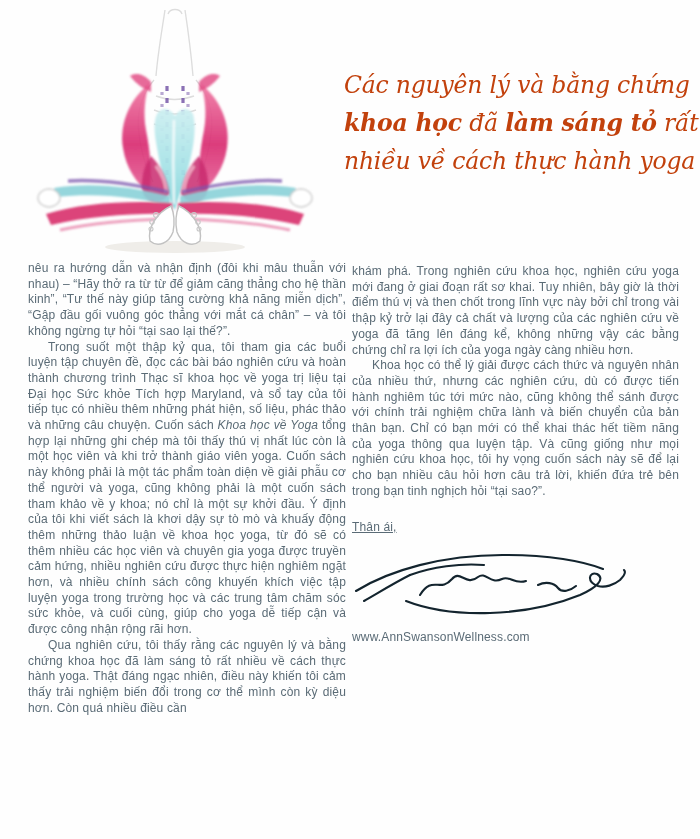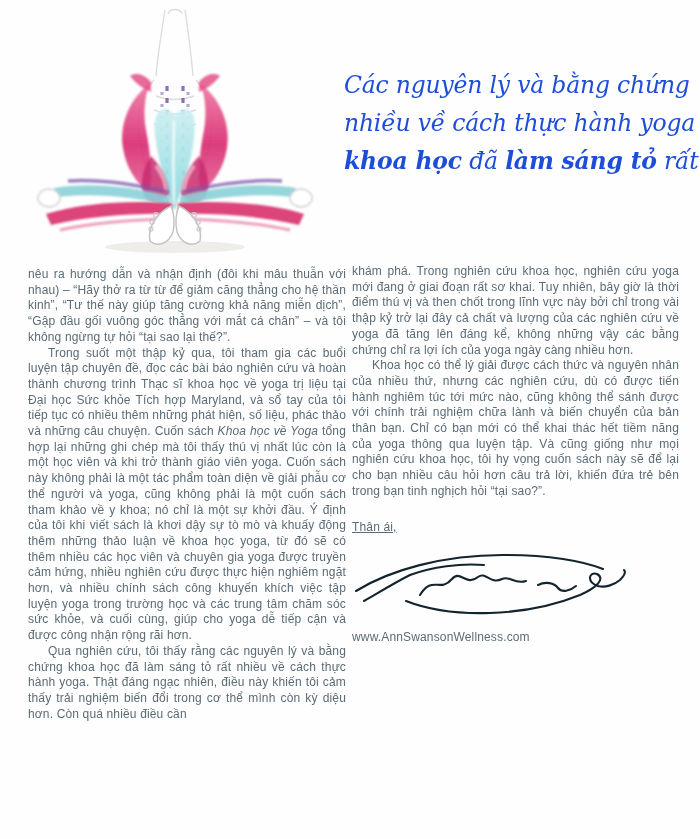--- a/index.html
+++ b/index.html
@@ -18,35 +18,35 @@
     position:absolute;left:18px;top:0;width:314px;height:260px;
   }
   .illustration svg{width:100%;height:100%;display:block;}
   
   .pull-quote{
     position:absolute;left:344px;top:66px;width:330px;
     font-family:"DejaVu Serif", serif;
     font-style:italic;
     font-size:23.5px;
     line-height:38px;
-    color:#1d4ed8;
+    color:#c2410c;
     letter-spacing:-0.2px;
   }
   .pq-line{white-space:nowrap;}
   .pull-quote .seg-bold{font-weight:700;}
   
   .col{
     position:absolute;
     font-size:12px;
     line-height:15.7px;
     color:#5a6b76;
     letter-spacing:0.15px;
     text-align:justify;
   }
-  .col-left{left:28px;top:267px;width:318px;}
+  .col-left{left:28px;top:261px;width:318px;}
   .col-right{left:352px;top:264px;width:327px;}
   .body-p{margin:0;}
   .body-p.indent{text-indent:20px;}
   .seg-italic{font-style:italic;}
   .closing{margin:20px 0 0 0;text-decoration:underline;}
   
   .signature{display:block;margin:6px 0 0 -4px;width:300px;height:88px;}
   .author-name{
     margin:2px 0 0 0;
     font-weight:700;
@@ -145,22 +145,22 @@
           <circle cx="176" cy="215" r="2.4"></circle>
             <circle cx="180" cy="222" r="2.2"></circle>
             <circle cx="181" cy="229" r="2.0"></circle>
         </g>
       </g>
     </svg>
   </div>
 
   <div class="pull-quote">
     <div class="pq-line"><span>Các nguyên lý và bằng chứng</span></div>
+    <div class="pq-line"><span class="seg-bold">khoa học</span><span> đã </span><span class="seg-bold">làm sáng tỏ</span><span> rất</span></div>
     <div class="pq-line"><span>nhiều về cách thực hành yoga</span></div>
-    <div class="pq-line"><span class="seg-bold">khoa học</span><span> đã </span><span class="seg-bold">làm sáng tỏ</span><span> rất</span></div>
   </div>
 
   <div class="col col-left">
       <p class="body-p"><span>nêu ra hướng dẫn và nhận định (đôi khi mâu thuẫn với nhau) – “Hãy thở ra từ từ để giảm căng thẳng cho hệ thần kinh”, “Tư thế này giúp tăng cường khả năng miễn dịch”, “Gập đầu gối vuông góc thẳng với mắt cá chân” – và tôi không ngừng tự hỏi “tại sao lại thế?”.</span></p>
       <p class="body-p indent"><span>Trong suốt một thập kỷ qua, tôi tham gia các buổi luyện tập chuyên đề, đọc các bài báo nghiên cứu và hoàn thành chương trình Thạc sĩ khoa học về yoga trị liệu tại Đại học Sức khỏe Tích hợp Maryland, và sổ tay của tôi tiếp tục có nhiều thêm những phát hiện, số liệu, phác thảo và những câu chuyện. Cuốn sách </span><span class="seg-italic">Khoa học về Yoga</span><span> tổng hợp lại những ghi chép mà tôi thấy thú vị nhất lúc còn là một học viên và khi trở thành giáo viên yoga. Cuốn sách này không phải là một tác phẩm toàn diện về giải phẫu cơ thể người và yoga, cũng không phải là một cuốn sách tham khảo về y khoa; nó chỉ là một sự khởi đầu. Ý định của tôi khi viết sách là khơi dậy sự tò mò và khuấy động thêm những thảo luận về khoa học yoga, từ đó sẽ có thêm nhiều các học viên và chuyên gia yoga được truyền cảm hứng, nhiều nghiên cứu được thực hiện nghiêm ngặt hơn, và nhiều chính sách công khuyến khích việc tập luyện yoga trong trường học và các trung tâm chăm sóc sức khỏe, và cuối cùng, giúp cho yoga dễ tiếp cận và được công nhận rộng rãi hơn.</span></p>
       <p class="body-p indent"><span>Qua nghiên cứu, tôi thấy rằng các nguyên lý và bằng chứng khoa học đã làm sáng tỏ rất nhiều về cách thực hành yoga. Thật đáng ngạc nhiên, điều này khiến tôi cảm thấy trải nghiệm biến đổi trong cơ thể mình còn kỳ diệu hơn. Còn quá nhiều điều cần</span></p>
     </div>
 
   <div class="col col-right">
     <div>

